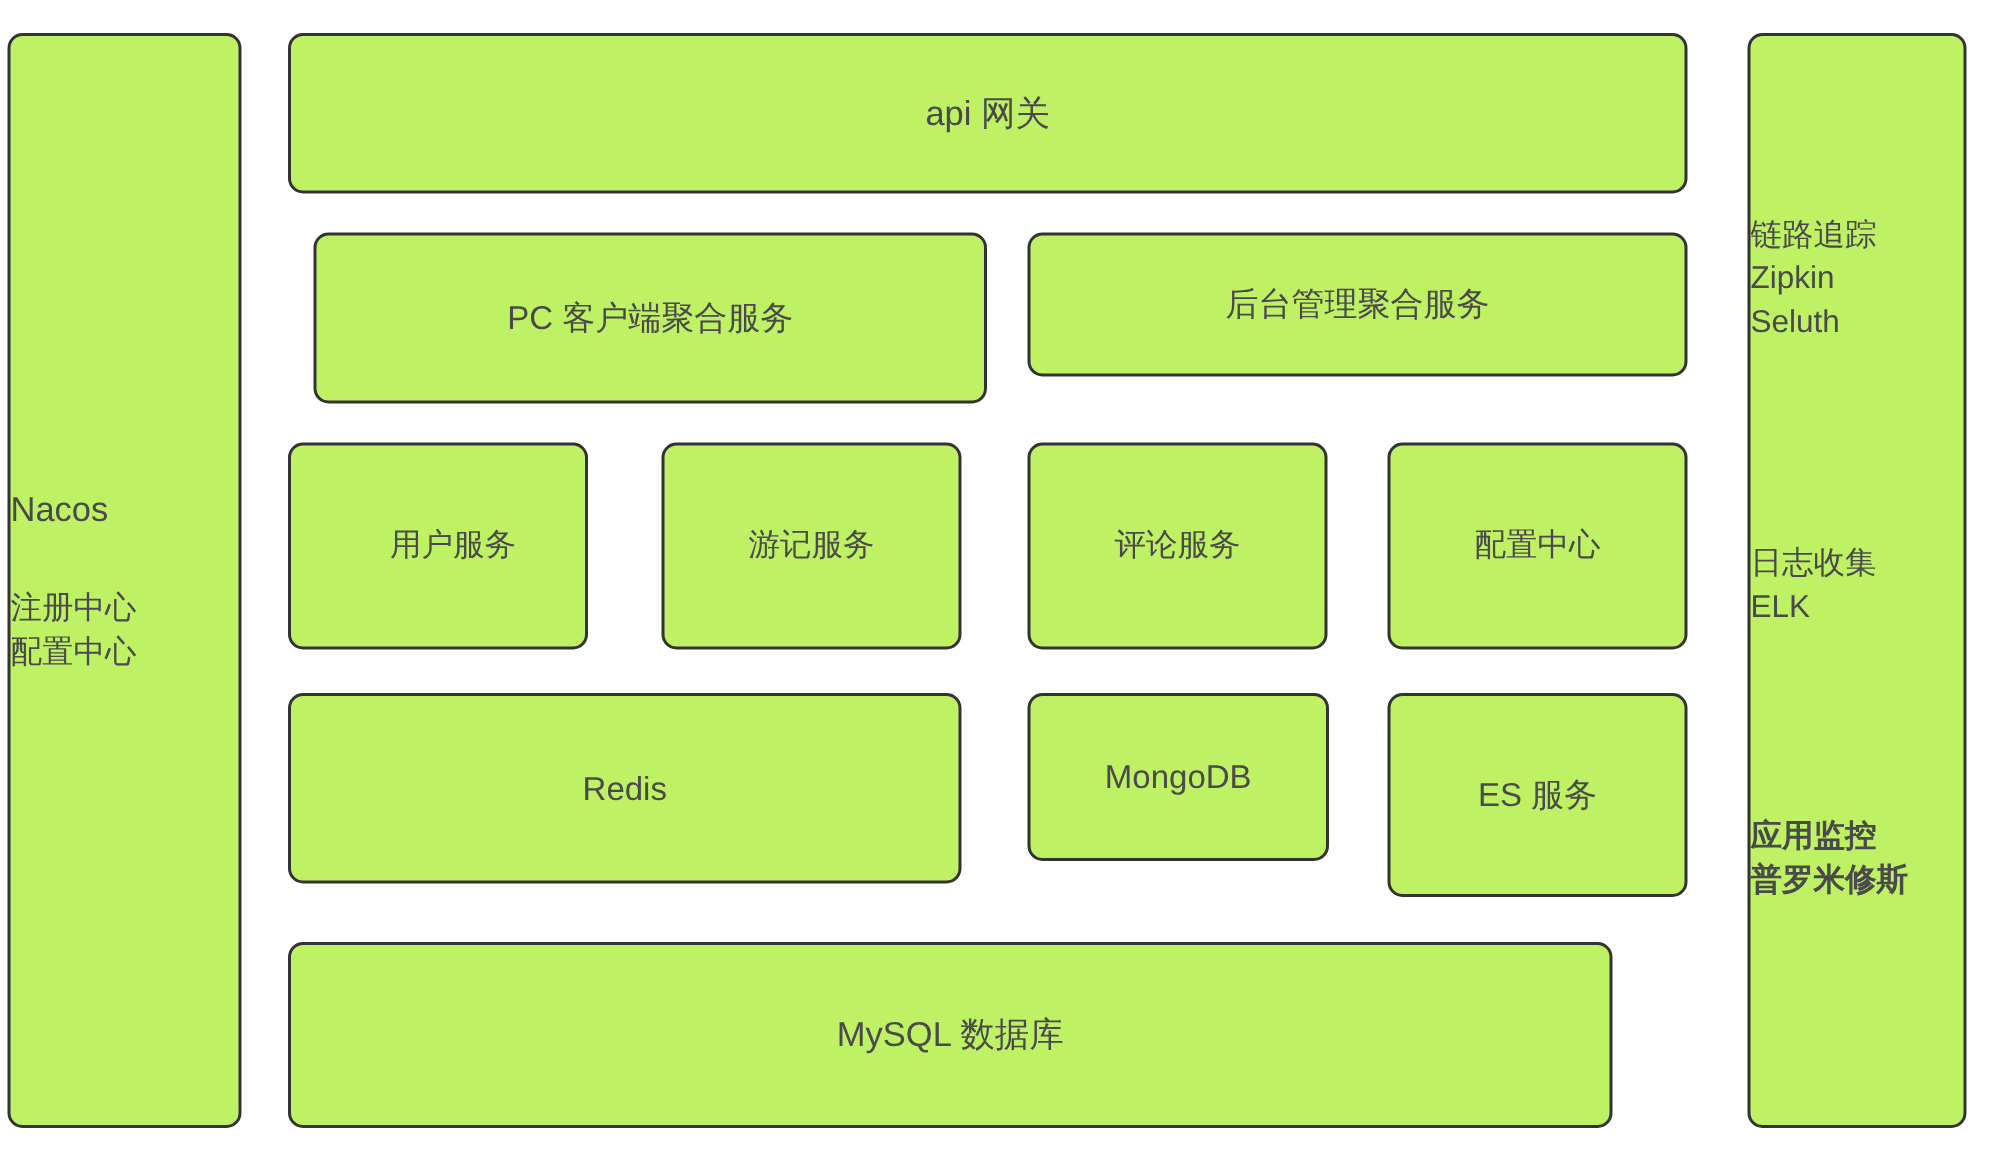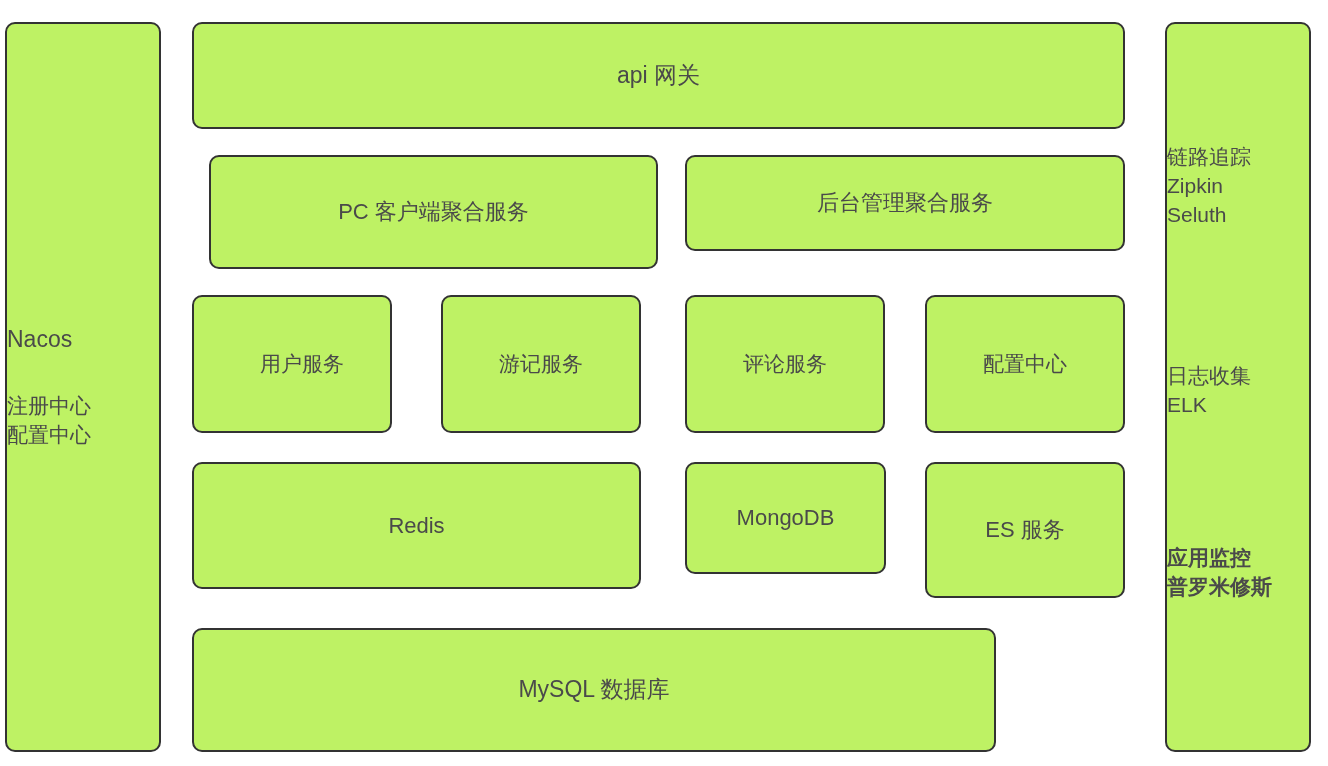--- a/index.html
+++ b/index.html
@@ -105,21 +105,21 @@
   }
   #mongodb {
     left: 685px; top: 462px; width: 201px; height: 112px;
     font-size: 22px;
   }
   #es {
     left: 925px; top: 462px; width: 200px; height: 136px;
     font-size: 22px;
   }
   #mysql {
-    left: 192px; top: 628px; width: 804px; height: 124px;
+    left: 192px; top: 628px; width: 883px; height: 124px;
     font-size: 23px;
   }
 </style>
 </head>
 <body>
 
 <div id="diagram">
 
   <div class="box" id="left-sidebar">
     <span class="sidebar-block" id="nacos-title">Nacos</span>

